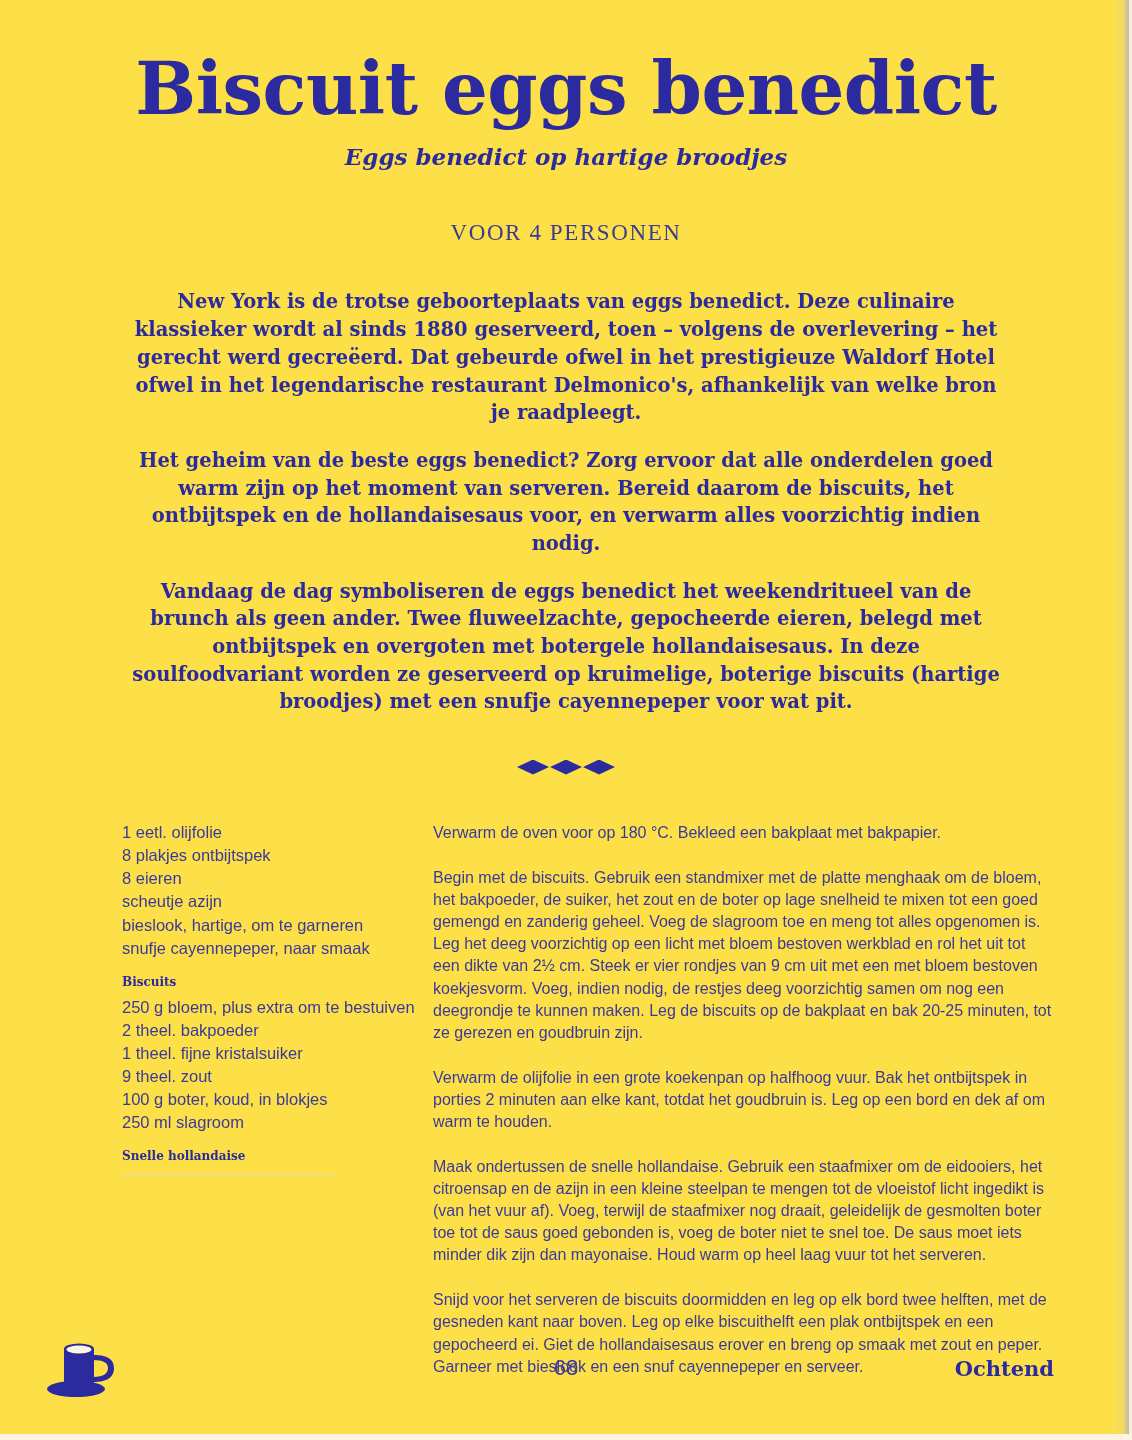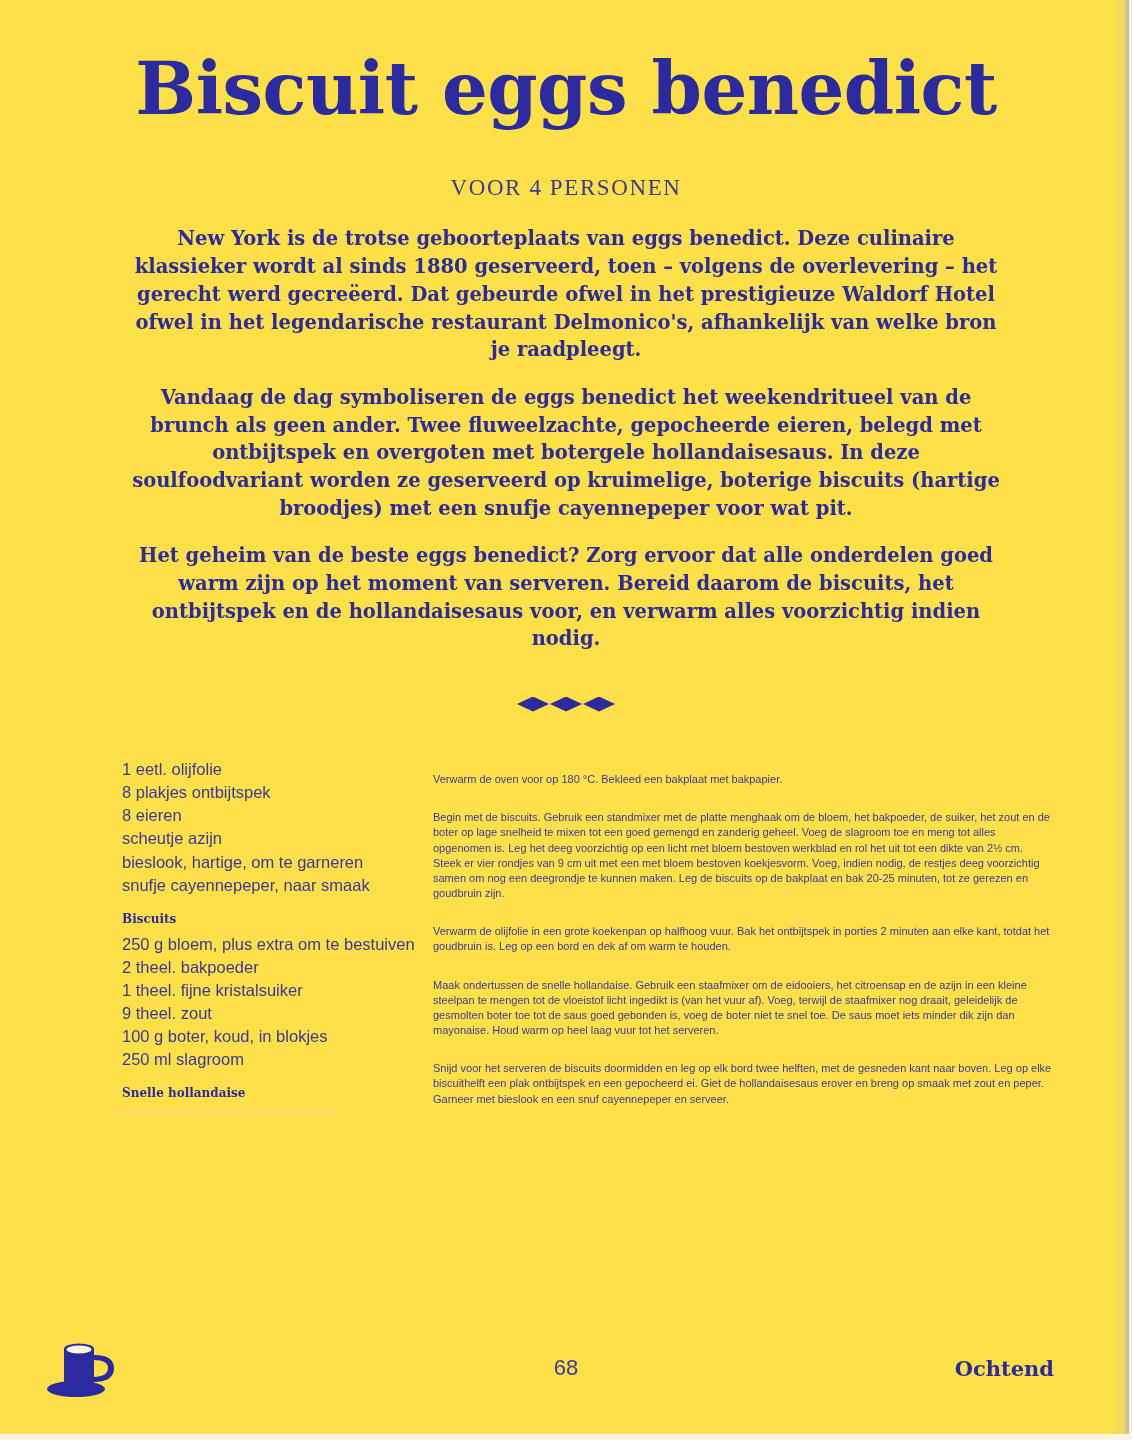--- a/index.html
+++ b/index.html
@@ -80,21 +80,21 @@
   .servings {
     font-family: "Liberation Serif", "DejaVu Serif", serif;
     font-size: 23px;
     letter-spacing: 1.6px;
     color: #3b3a94;
     margin: 50px 0 0 0;
   }
 
   
   .intro {
-    margin: 24px auto 0 auto;
+    margin: 42px auto 0 auto;
     width: 880px;
     text-align: center;
   }
   .intro p {
     font-family: "DejaVu Serif", "Liberation Serif", serif;
     font-weight: 700;
     font-size: 19.5px;
     line-height: 1.42;
     color: #2b2a9e;
     margin: 0 0 20px 0;
@@ -159,24 +159,24 @@
   }
   .ing-rule {
     width: 213px;
     height: 1px;
     background: #e6d9bd;
     margin-top: 12px;
   }
 
   .method p {
     font-family: "Liberation Sans", sans-serif;
-    font-size: 11px;
+    font-size: 16px;
     line-height: 1.38;
     color: #3b3a9b;
-    margin: 13px 0 23px 0;
+    margin: 0 0 23px 0;
   }
   .method p:last-child { margin-bottom: 0; }
 
   
   .footer {
     position: absolute;
     left: 0;
     right: 0;
     bottom: 36px;
     height: 60px;
@@ -210,27 +210,28 @@
 <body>
 
 <div class="page">
 
   <div class="page-edge"></div>
   <div class="page-edge-line"></div>
   <div class="page-edge-right-fill"></div>
 
   <div class="header">
     <h1 class="recipe-title">Biscuit eggs benedict</h1>
+    <div class="recipe-subtitle">Eggs benedict op hartige broodjes</div>
     <div class="servings">VOOR 4 PERSONEN</div>
   </div>
 
   <div class="intro">
     <p>New York is de trotse geboorteplaats van eggs benedict. Deze culinaire klassieker wordt al sinds 1880 geserveerd, toen – volgens de overlevering – het gerecht werd gecreëerd. Dat gebeurde ofwel in het prestigieuze Waldorf Hotel ofwel in het legendarische restaurant Delmonico's, afhankelijk van welke bron je raadpleegt.</p>
+    <p>Het geheim van de beste eggs benedict? Zorg ervoor dat alle onderdelen goed warm zijn op het moment van serveren. Bereid daarom de biscuits, het ontbijtspek en de hollandaisesaus voor, en verwarm alles voorzichtig indien nodig.</p>
     <p>Vandaag de dag symboliseren de eggs benedict het weekendritueel van de brunch als geen ander. Twee fluweelzachte, gepocheerde eieren, belegd met ontbijtspek en overgoten met botergele hollandaisesaus. In deze soulfoodvariant worden ze geserveerd op kruimelige, boterige biscuits (hartige broodjes) met een snufje cayennepeper voor wat pit.</p>
-    <p>Het geheim van de beste eggs benedict? Zorg ervoor dat alle onderdelen goed warm zijn op het moment van serveren. Bereid daarom de biscuits, het ontbijtspek en de hollandaisesaus voor, en verwarm alles voorzichtig indien nodig.</p>
   </div>
 
   <div class="divider">
     <span class="diamond"></span>
     <span class="diamond"></span>
     <span class="diamond"></span>
   </div>
 
   <div class="body-cols">
 

